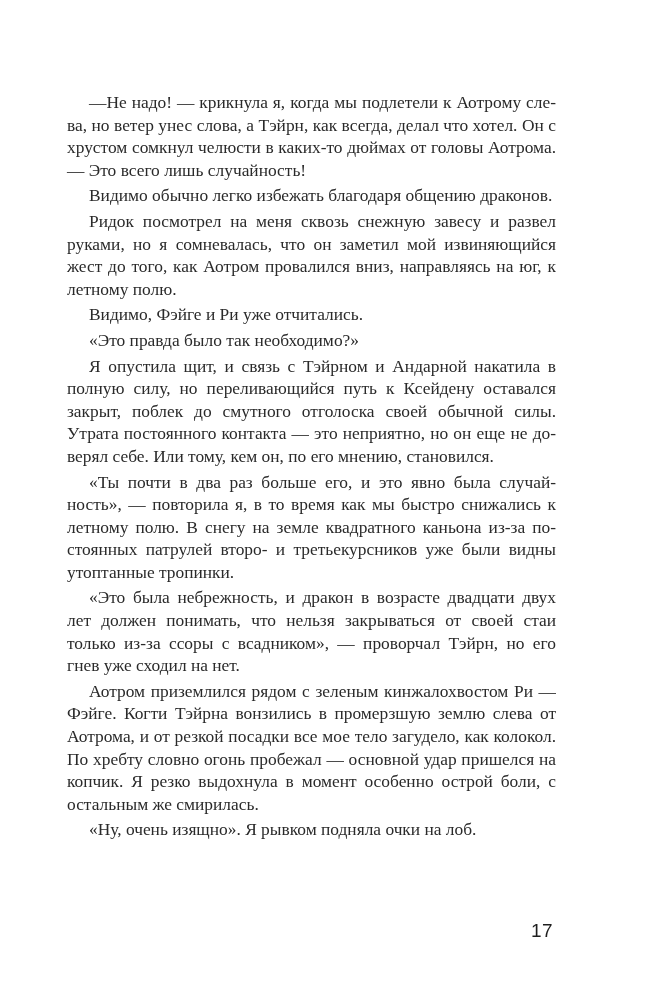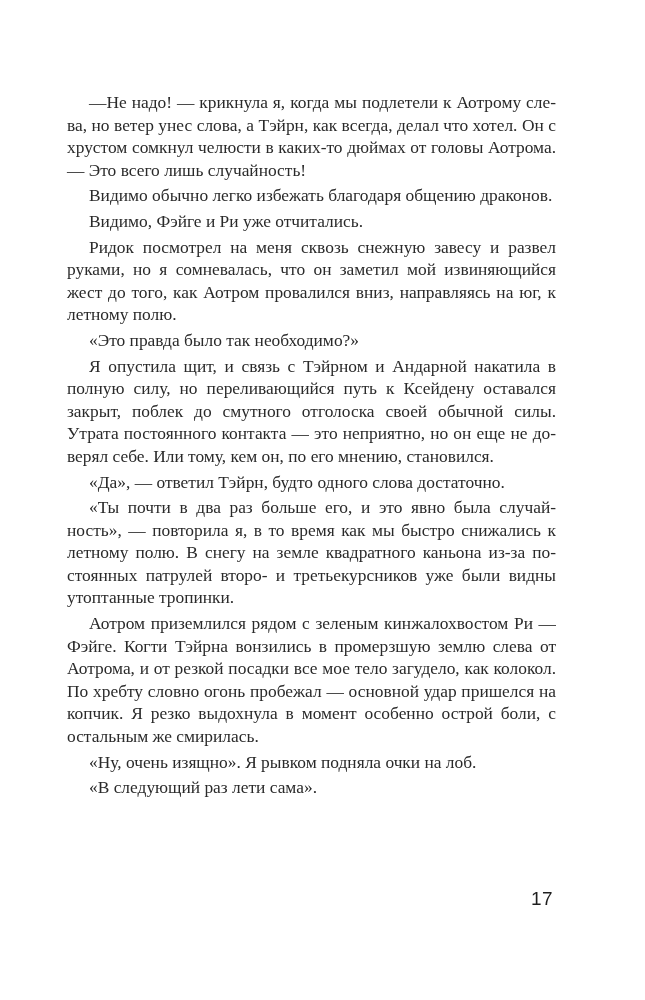--- a/index.html
+++ b/index.html
@@ -29,59 +29,56 @@
       margin: 0 0 3px 0;
       text-indent: 22px;
       text-align: justify;
       text-align-last: left;
     }
     .it {
     }
     .page-number {
       position: absolute;
       left: 531px;
-      top: 888px;
+      top: 920px;
       font-family: "Liberation Sans", "DejaVu Sans", sans-serif;
       font-size: 19px;
       color: #1e1e1e;
       letter-spacing: 0.5px;
     }
   </style>
 </head>
 <body>
 
 <div class="page">
   <p class="para">
     <span>—Не надо! — крикнула я, когда мы подлетели к Аотрому сле­ва, но ветер унес слова, а Тэйрн, как всегда, делал что хотел. Он с хрустом сомкнул челюсти в каких-то дюймах от головы Аотро­ма. — Это всего лишь случайность!</span>
   </p>
   <p class="para">
     <span>Видимо обычно легко избежать благодаря общению дра­конов.</span>
   </p>
   <p class="para">
-    <span>Видимо, Фэйге и Ри уже отчитались.</span>
+    <span>Ридок посмотрел на меня сквозь снежную завесу и развел руками, но я сомневалась, что он заметил мой извиняющийся жест до того, как Аотром провалился вниз, направляясь на юг, к летному полю.</span>
   </p>
   <p class="para">
-    <span>Ридок посмотрел на меня сквозь снежную завесу и развел руками, но я сомневалась, что он заметил мой извиняющийся жест до того, как Аотром провалился вниз, направляясь на юг, к летному полю.</span>
+    <span>Видимо, Фэйге и Ри уже отчитались.</span>
   </p>
   <p class="para">
     <span class="it">«Это правда было так необходимо?»</span>
   </p>
   <p class="para">
     <span>Я опустила щит, и связь с Тэйрном и Андарной накатила в полную силу, но переливающийся путь к Ксейдену оставал­ся закрыт, поблек до смутного отголоска своей обычной силы. Утрата постоянного контакта — это неприятно, но он еще не до­верял себе. Или тому, кем он, по его мнению, становился.</span>
   </p>
   <p class="para">
-    <span class="it">«Да»</span><span>, — ответил Тэйрн, будто одного слова достаточно.</span>
+    <span class="it">«Ты почти в два раз больше его, и это явно была случай­ность»</span><span>, — повторила я, в то время как мы быстро снижались к летному полю. В снегу на земле квадратного каньона из-за по­стоянных патрулей второ- и третьекурсников уже были видны утоптанные тропинки.</span>
   </p>
   <p class="para">
-    <span class="it">«Ты почти в два раз больше его, и это явно была случай­ность»</span><span>, — повторила я, в то время как мы быстро снижались к летному полю. В снегу на земле квадратного каньона из-за по­стоянных патрулей второ- и третьекурсников уже были видны утоптанные тропинки.</span>
+    <span class="it">«Это была небрежность, и дракон в возрасте двадцати двух лет должен понимать, что нельзя закрываться от своей стаи только из-за ссоры с всадником»</span><span>, — проворчал Тэйрн, но его гнев уже сходил на нет.</span>
   </p>
   <p class="para">
     <span>Аотром приземлился рядом с зеленым кинжалохвостом Ри — Фэйге. Когти Тэйрна вонзились в промерзшую землю слева от Аотрома, и от резкой посадки все мое тело загудело, как коло­кол. По хребту словно огонь пробежал — основной удар при­шелся на копчик. Я резко выдохнула в момент особенно острой боли, с остальным же смирилась.</span>
   </p>
   <p class="para">
     <span class="it">«Ну, очень изящно»</span><span>. Я рывком подняла очки на лоб.</span>
   </p>
-  <p class="para">
-    <span class="it">«В следующий раз лети сама»</span><span>.</span>
-  </p>
 </div>
 
 <div class="page-number">17</div>
 
 </body></html>

